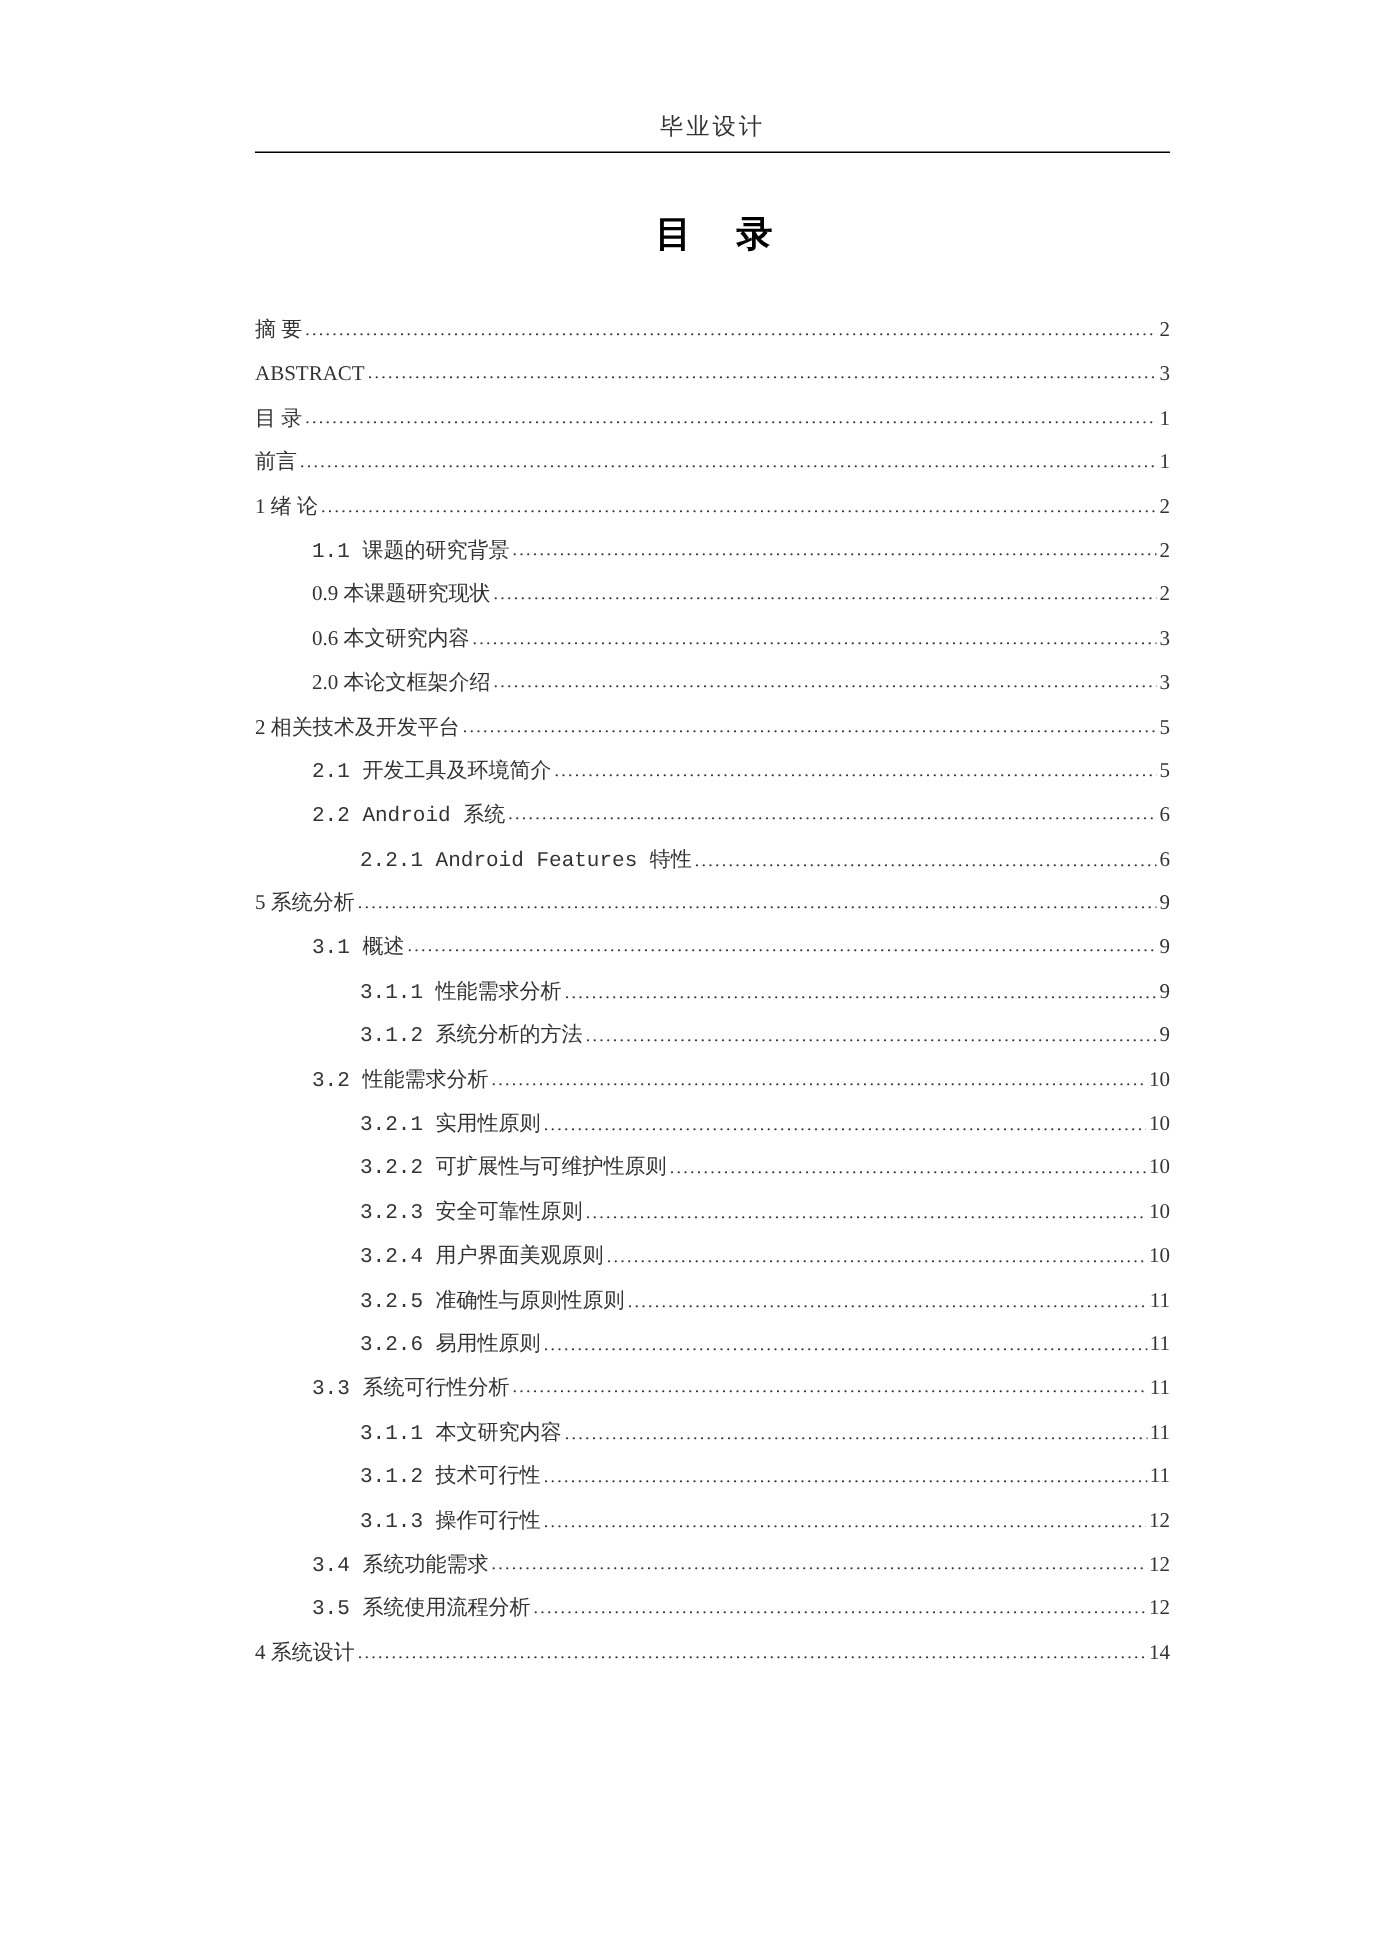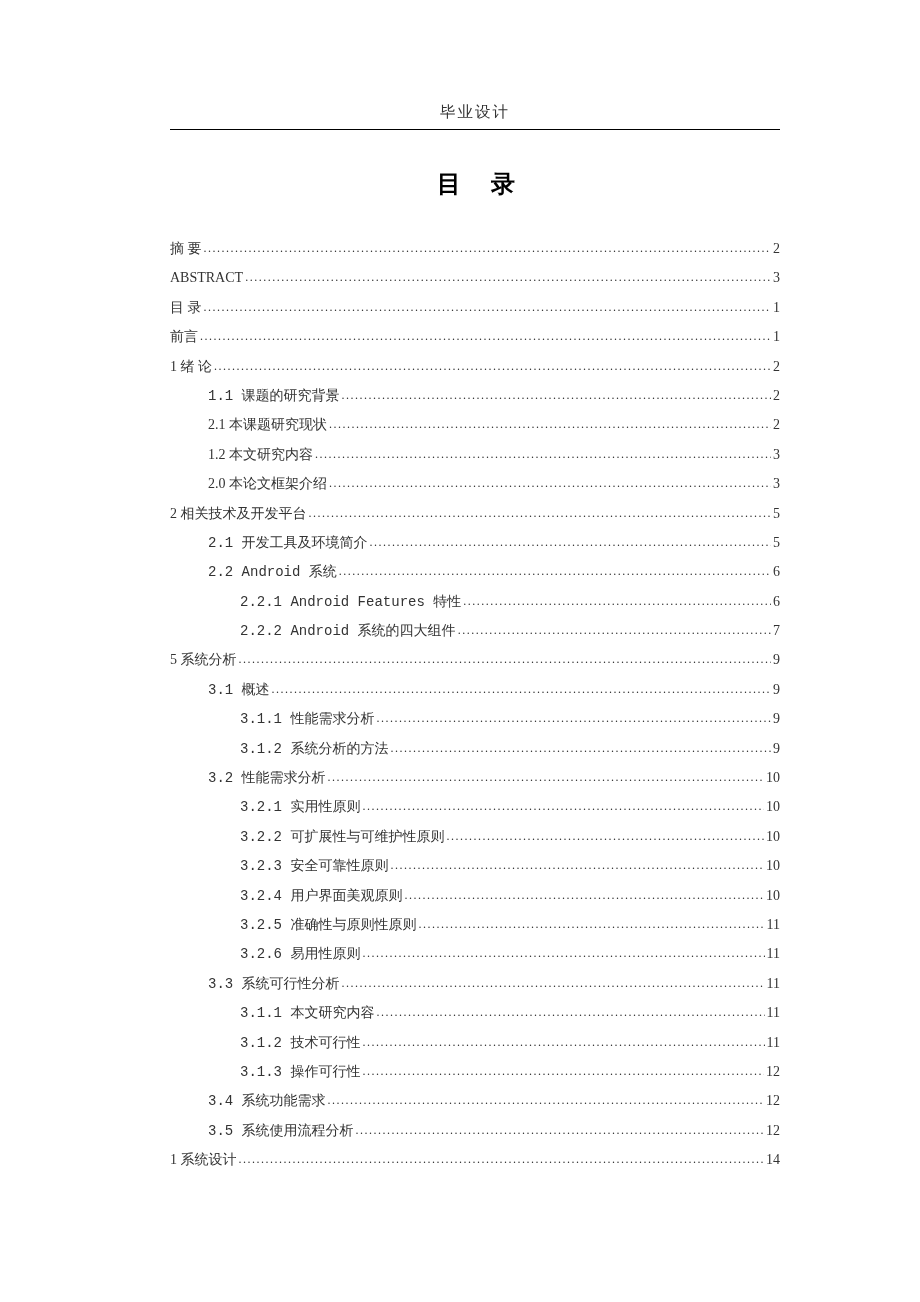--- a/index.html
+++ b/index.html
@@ -9,21 +9,21 @@
     }
     body {
       width: 920px;
       height: 1302px;
       background: #ffffff;
       font-family: "SimSun", "宋体", serif;
       color: #000;
       position: relative;
     }
     .page {
-      padding: 102px 140px 0 170px;
+      padding: 74px 140px 0 170px;
     }
     .header-title {
       text-align: center;
       font-size: 15.5px;
       letter-spacing: 2px;
       color: #333;
       padding-bottom: 6px;
     }
     .header-rule {
       border-bottom: 1.5px solid #000;
@@ -117,26 +117,26 @@
         <span class="toc-label">1 绪 论</span>
         <span class="toc-dots"></span>
         <span class="toc-page">2</span>
       </div>
       <div class="toc-entry level-1">
         <span class="toc-label mono">1.1 课题的研究背景</span>
         <span class="toc-dots"></span>
         <span class="toc-page">2</span>
       </div>
       <div class="toc-entry level-1">
-        <span class="toc-label">2.1 本课题研究现状</span>
-        <span class="toc-dots"></span>
-        <span class="toc-page">2</span>
-      </div>
-      <div class="toc-entry level-1">
-        <span class="toc-label">1.2 本文研究内容</span>
+        <span class="toc-label">0.9 本课题研究现状</span>
+        <span class="toc-dots"></span>
+        <span class="toc-page">2</span>
+      </div>
+      <div class="toc-entry level-1">
+        <span class="toc-label">0.6 本文研究内容</span>
         <span class="toc-dots"></span>
         <span class="toc-page">3</span>
       </div>
       <div class="toc-entry level-1">
         <span class="toc-label">2.0 本论文框架介绍</span>
         <span class="toc-dots"></span>
         <span class="toc-page">3</span>
       </div>
       <div class="toc-entry level-0">
         <span class="toc-label">2 相关技术及开发平台</span>
@@ -151,25 +151,20 @@
       <div class="toc-entry level-1">
         <span class="toc-label mono">2.2 Android 系统</span>
         <span class="toc-dots"></span>
         <span class="toc-page">6</span>
       </div>
       <div class="toc-entry level-2">
         <span class="toc-label mono">2.2.1 Android Features 特性</span>
         <span class="toc-dots"></span>
         <span class="toc-page">6</span>
       </div>
-      <div class="toc-entry level-2">
-        <span class="toc-label mono">2.2.2 Android 系统的四大组件</span>
-        <span class="toc-dots"></span>
-        <span class="toc-page">7</span>
-      </div>
       <div class="toc-entry level-0">
         <span class="toc-label">5  系统分析</span>
         <span class="toc-dots"></span>
         <span class="toc-page">9</span>
       </div>
       <div class="toc-entry level-1">
         <span class="toc-label mono">3.1 概述</span>
         <span class="toc-dots"></span>
         <span class="toc-page">9</span>
       </div>
@@ -242,18 +237,18 @@
         <span class="toc-label mono">3.4 系统功能需求</span>
         <span class="toc-dots"></span>
         <span class="toc-page">12</span>
       </div>
       <div class="toc-entry level-1">
         <span class="toc-label mono">3.5 系统使用流程分析</span>
         <span class="toc-dots"></span>
         <span class="toc-page">12</span>
       </div>
       <div class="toc-entry level-0">
-        <span class="toc-label">1  系统设计</span>
+        <span class="toc-label">4  系统设计</span>
         <span class="toc-dots"></span>
         <span class="toc-page">14</span>
       </div>
     </div>
 </div>
 
 </body></html>

